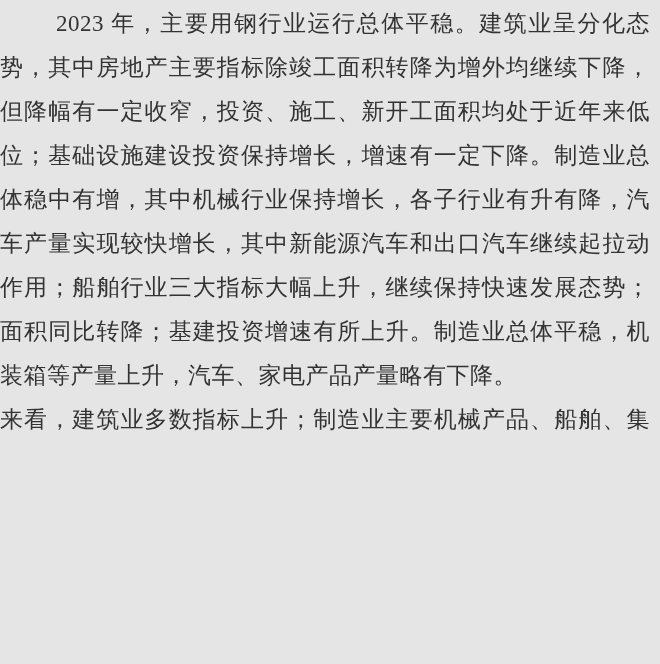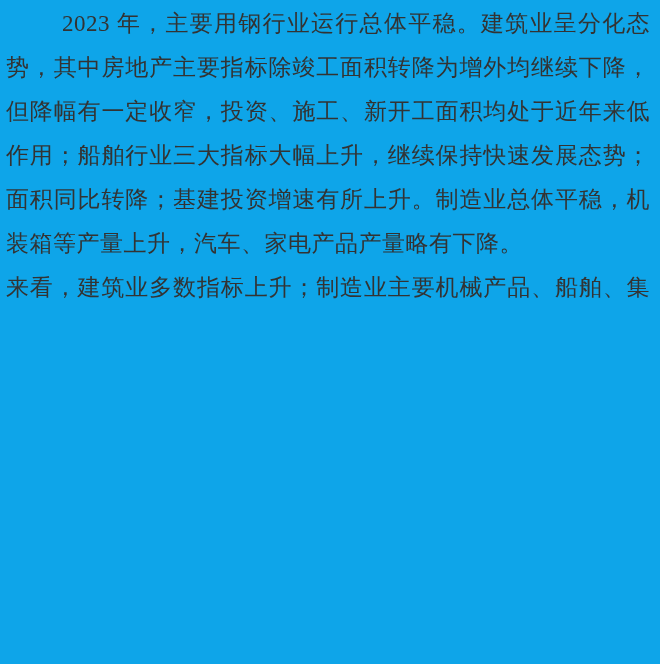--- a/index.html
+++ b/index.html
@@ -11,22 +11,22 @@
     width: 660px;
     height: 664px;
     overflow: hidden;
     font-family: "Liberation Serif", "DejaVu Serif", serif;
     color: #333333;
   }
   .page {
     box-sizing: border-box;
     width: 660px;
     height: 664px;
-    padding: 2px 10px 0 6px;
-    background: #0ea5e9;
+    padding: 2px 10px 0 0;
+    background: #e5e5e5;
   }
   .paragraph {
     margin: 0;
     padding: 0;
   }
   .line {
     font-size: 23px;
     line-height: 44px;
     height: 44px;
     white-space: nowrap;
@@ -46,20 +46,23 @@
 </style>
 </head>
 <body>
 
 <main class="page">
 
   <section class="paragraph">
     <div class="line first">2023 年，主要用钢行业运行总体平稳。建筑业呈分化态</div>
     <div class="line">势，其中房地产主要指标除竣工面积转降为增外均继续下降，</div>
     <div class="line">但降幅有一定收窄，投资、施工、新开工面积均处于近年来低</div>
+    <div class="line">位；基础设施建设投资保持增长，增速有一定下降。制造业总</div>
+    <div class="line">体稳中有增，其中机械行业保持增长，各子行业有升有降，汽</div>
+    <div class="line">车产量实现较快增长，其中新能源汽车和出口汽车继续起拉动</div>
     <div class="line">作用；船舶行业三大指标大幅上升，继续保持快速发展态势；</div>
   </section>
 
   <section class="paragraph">
     <div class="line">面积同比转降；基建投资增速有所上升。制造业总体平稳，机</div>
     <div class="line last">装箱等产量上升，汽车、家电产品产量略有下降。</div>
     <div class="line">来看，建筑业多数指标上升；制造业主要机械产品、船舶、集</div>
   </section>
 
 </main>

